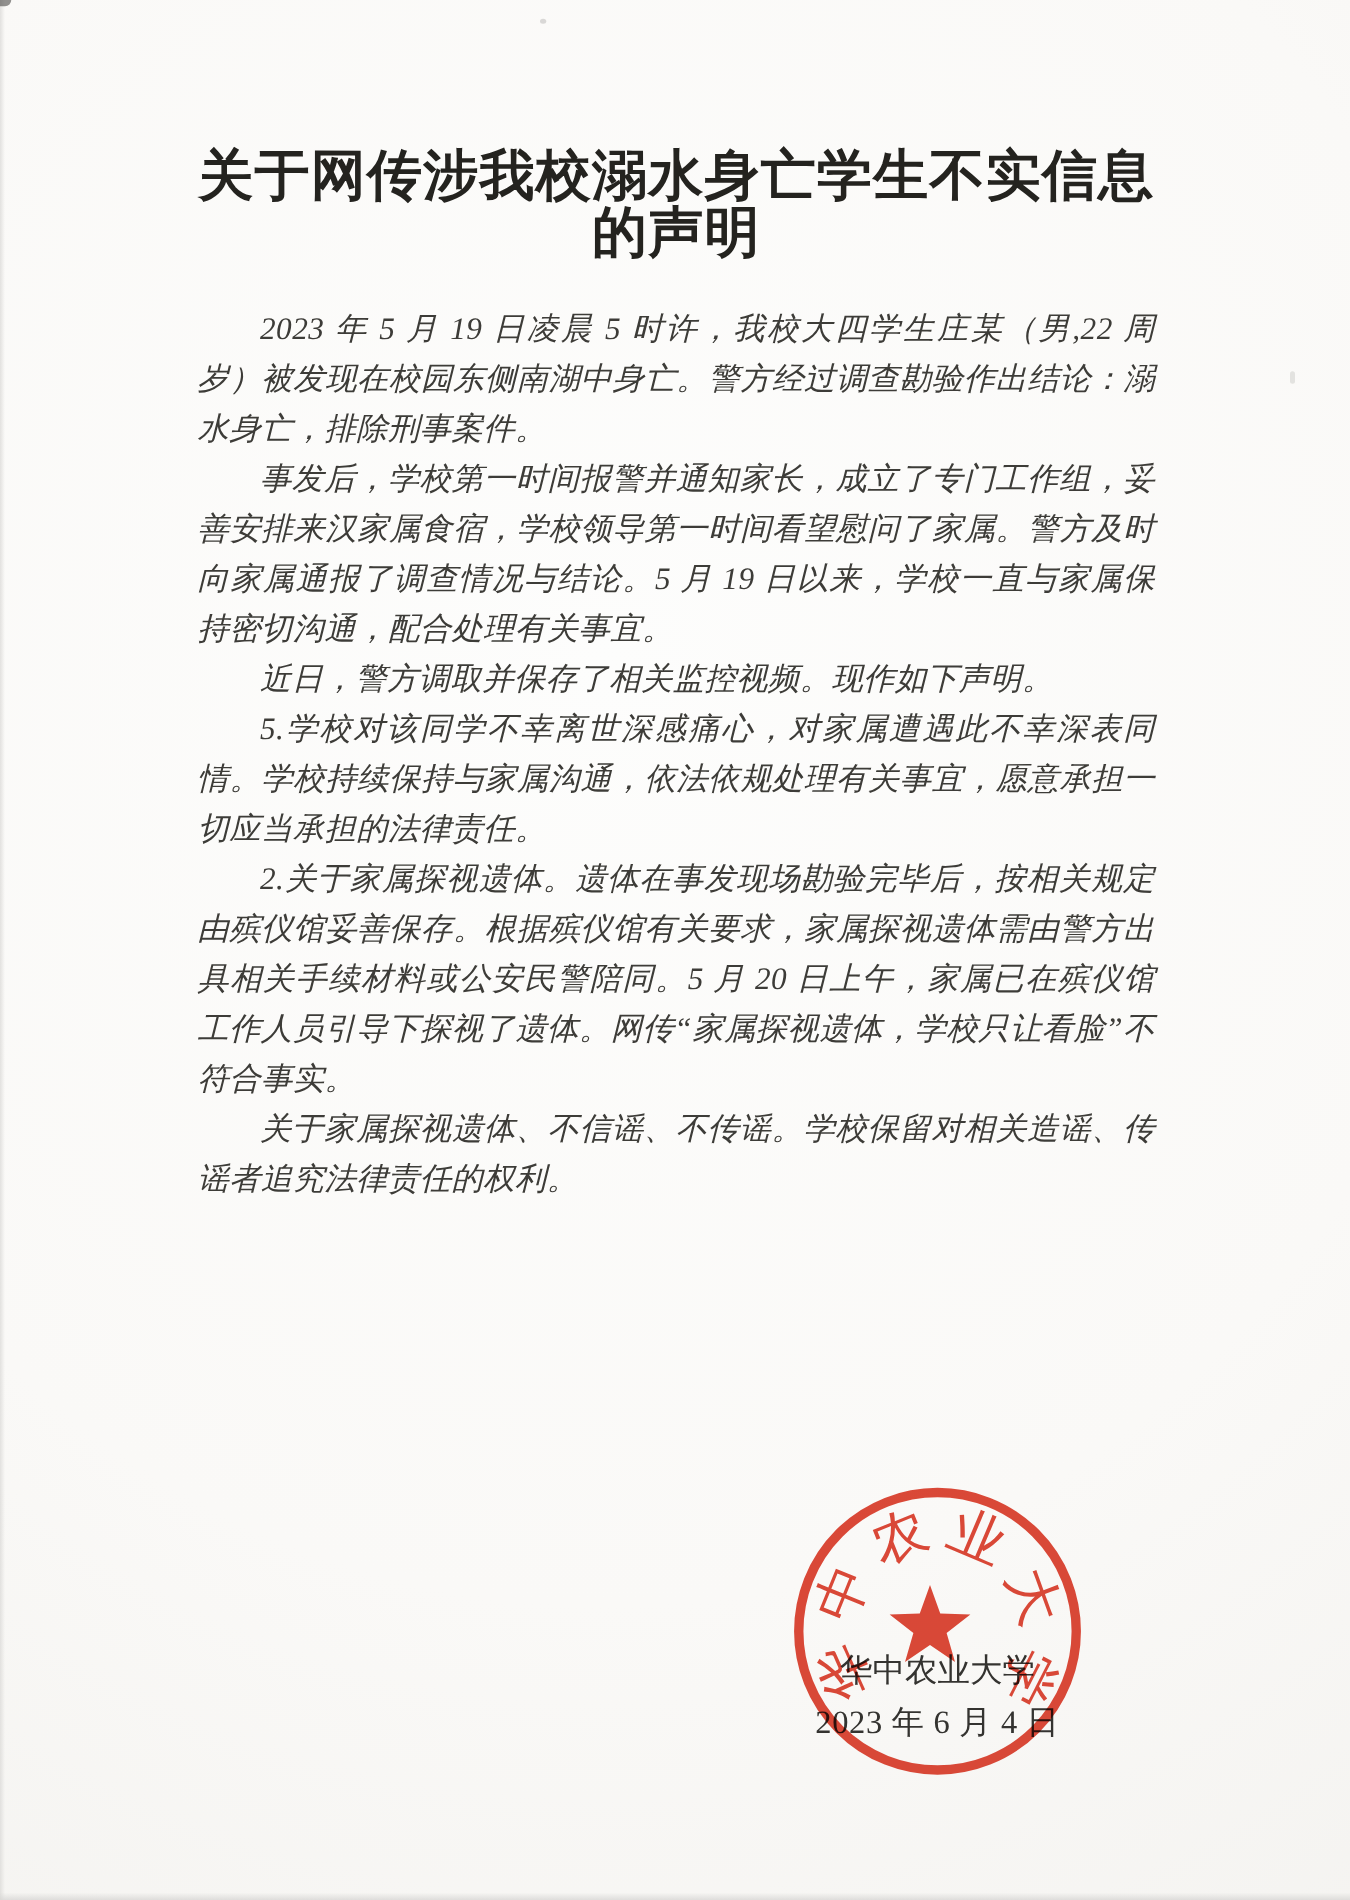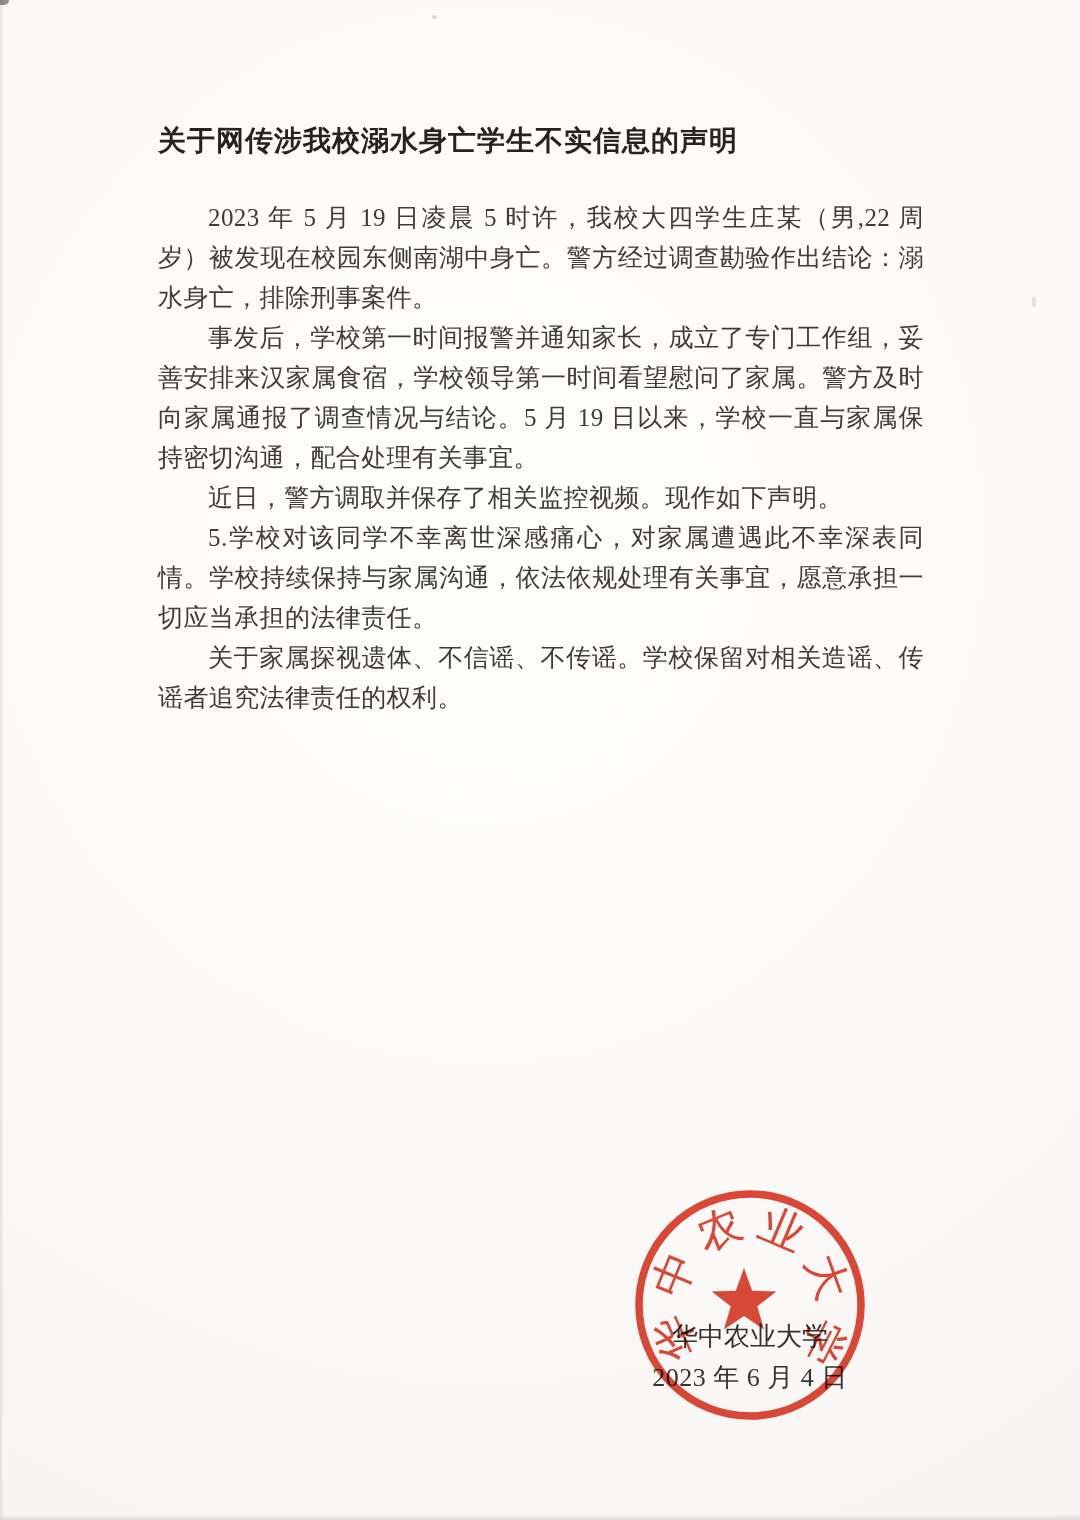--- a/index.html
+++ b/index.html
@@ -16,26 +16,26 @@
   .edge-left{position:absolute;left:0;top:0;width:4px;height:1520px;
     background:linear-gradient(to right,#dcdbd9,rgba(255,255,255,0));opacity:.8;}
   .edge-bottom{position:absolute;left:0;bottom:0;width:1080px;height:6px;
     background:linear-gradient(to top,#d8d7d5,rgba(255,255,255,0));opacity:.8;}
   .speck1{position:absolute;left:0;top:0;width:9px;height:5px;background:#4b4a48;opacity:.6;border-radius:0 0 5px 0;}
   .speck2{position:absolute;left:432px;top:15px;width:5px;height:4px;background:#c3c2c0;opacity:.6;border-radius:50%;}
   .speck3{position:absolute;left:1032px;top:297px;width:4px;height:10px;background:#d9d8d6;opacity:.7;border-radius:2px;}
 
   .doc{position:absolute;left:158px;top:118px;width:766px;}
   .title{
-    font-size:28px;line-height:46px;font-weight:700;letter-spacing:1px;
-    text-align:left;margin:0 0 34px 0;color:#24231f;
+    font-size:44px;line-height:46px;font-weight:700;letter-spacing:1px;
+    text-align:center;margin:0 0 34px 0;color:#24231f;
   }
   .para{
     margin:0;font-size:25px;line-height:40px;color:#3d3c38;
-    text-align:justify;text-indent:2em;letter-spacing:.4px;
+    text-align:justify;text-indent:2em;letter-spacing:.4px;font-style:italic;
   }
 
   .sig{
     position:absolute;left:585px;top:1316px;width:330px;
     text-align:center;font-size:26px;line-height:41px;color:#343330;
   }
   .sig .date{letter-spacing:.5px;}
 
   .seal{
     position:absolute;left:630px;top:1186px;width:240px;height:240px;
@@ -56,20 +56,21 @@
   <div class="speck1"></div>
   <div class="speck2"></div>
   <div class="speck3"></div>
 
   <div class="doc">
     <h1 class="title">关于网传涉我校溺水身亡学生不实信息的声明</h1>
     <p class="para">2023 年 5 月 19 日凌晨 5 时许，我校大四学生庄某（男,22 周岁）被发现在校园东侧南湖中身亡。警方经过调查勘验作出结论：溺水身亡，排除刑事案件。</p>
     <p class="para">事发后，学校第一时间报警并通知家长，成立了专门工作组，妥善安排来汉家属食宿，学校领导第一时间看望慰问了家属。警方及时向家属通报了调查情况与结论。5 月 19 日以来，学校一直与家属保持密切沟通，配合处理有关事宜。</p>
     <p class="para">近日，警方调取并保存了相关监控视频。现作如下声明。</p>
     <p class="para">5.学校对该同学不幸离世深感痛心，对家属遭遇此不幸深表同情。学校持续保持与家属沟通，依法依规处理有关事宜，愿意承担一切应当承担的法律责任。</p>
+    <p class="para">2.关于家属探视遗体。遗体在事发现场勘验完毕后，按相关规定由殡仪馆妥善保存。根据殡仪馆有关要求，家属探视遗体需由警方出具相关手续材料或公安民警陪同。5 月 20 日上午，家属已在殡仪馆工作人员引导下探视了遗体。网传“家属探视遗体，学校只让看脸”不符合事实。</p>
     <p class="para">关于家属探视遗体、不信谣、不传谣。学校保留对相关造谣、传谣者追究法律责任的权利。</p>
   </div>
 
   <div class="sig">
     <div class="name">华中农业大学</div>
     <div class="date">2023 年 6 月 4 日</div>
   </div>
 
   <svg class="seal" viewBox="0 0 240 240" xmlns="http://www.w3.org/2000/svg">
     <circle cx="120" cy="119" r="111" fill="none" stroke="#dc3a28" stroke-width="7.5"></circle>

